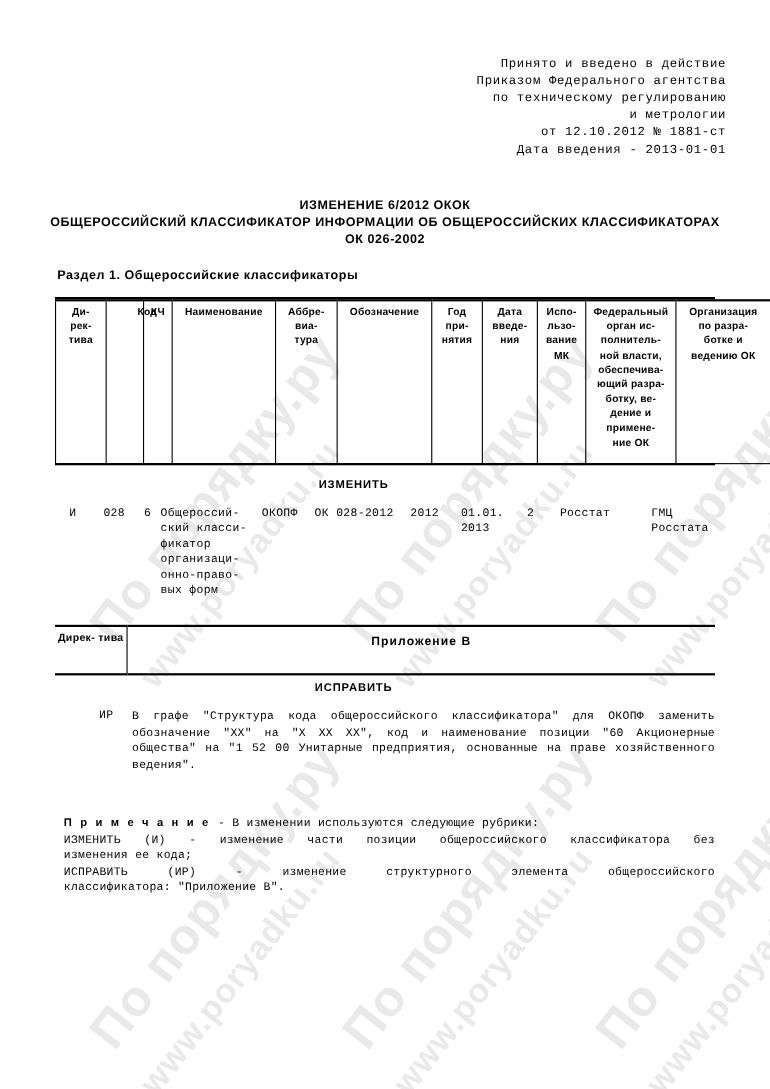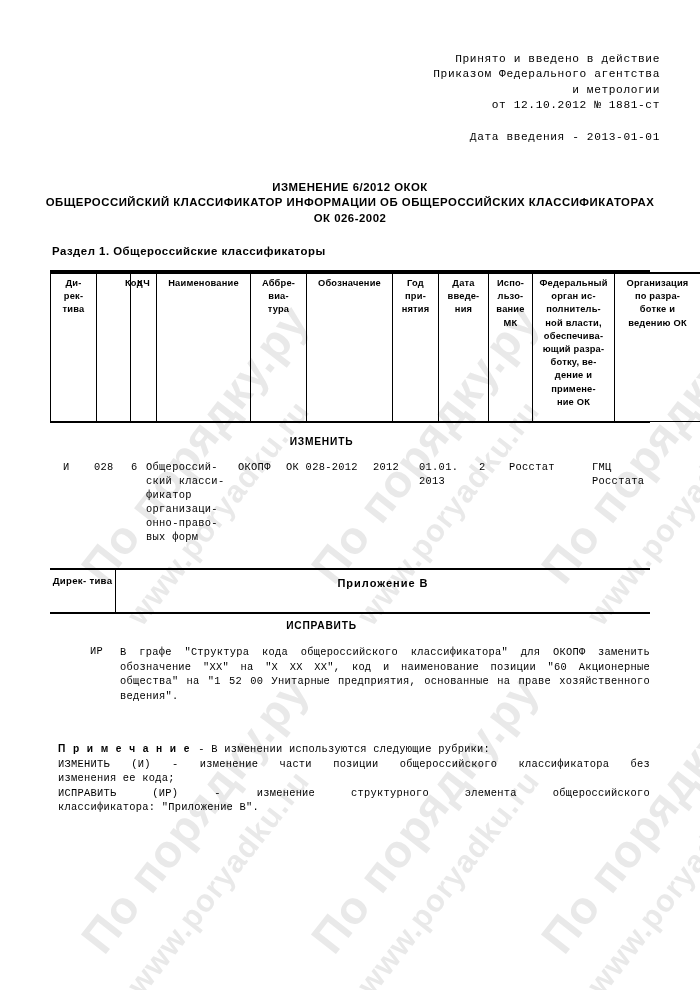--- a/index.html
+++ b/index.html
@@ -205,20 +205,21 @@
     <div class="wm wm-b" style="left:350px; top:980px;">www.poryadku.ru</div>
     <div class="wm wm-a" style="left:530px; top:930px;">По порядку.ру</div>
     <div class="wm wm-b" style="left:580px; top:980px;">www.poryadku.ru</div>
   </div>
 
   <div id="content">
 
     <div class="hdr-block">
       <div>Принято и введено в действие</div>
       <div>Приказом Федерального агентства</div>
+      <div>по техническому регулированию</div>
       <div>и метрологии</div>
       <div>от 12.10.2012 № 1881-ст</div>
     </div>
     <div class="hdr-date">Дата введения - 2013-01-01</div>
 
     <div class="title-block">
       <div>ИЗМЕНЕНИЕ 6/2012 ОКОК</div>
       <div>ОБЩЕРОССИЙСКИЙ КЛАССИФИКАТОР ИНФОРМАЦИИ ОБ ОБЩЕРОССИЙСКИХ КЛАССИФИКАТОРАХ</div>
       <div>ОК 026-2002</div>
     </div>

